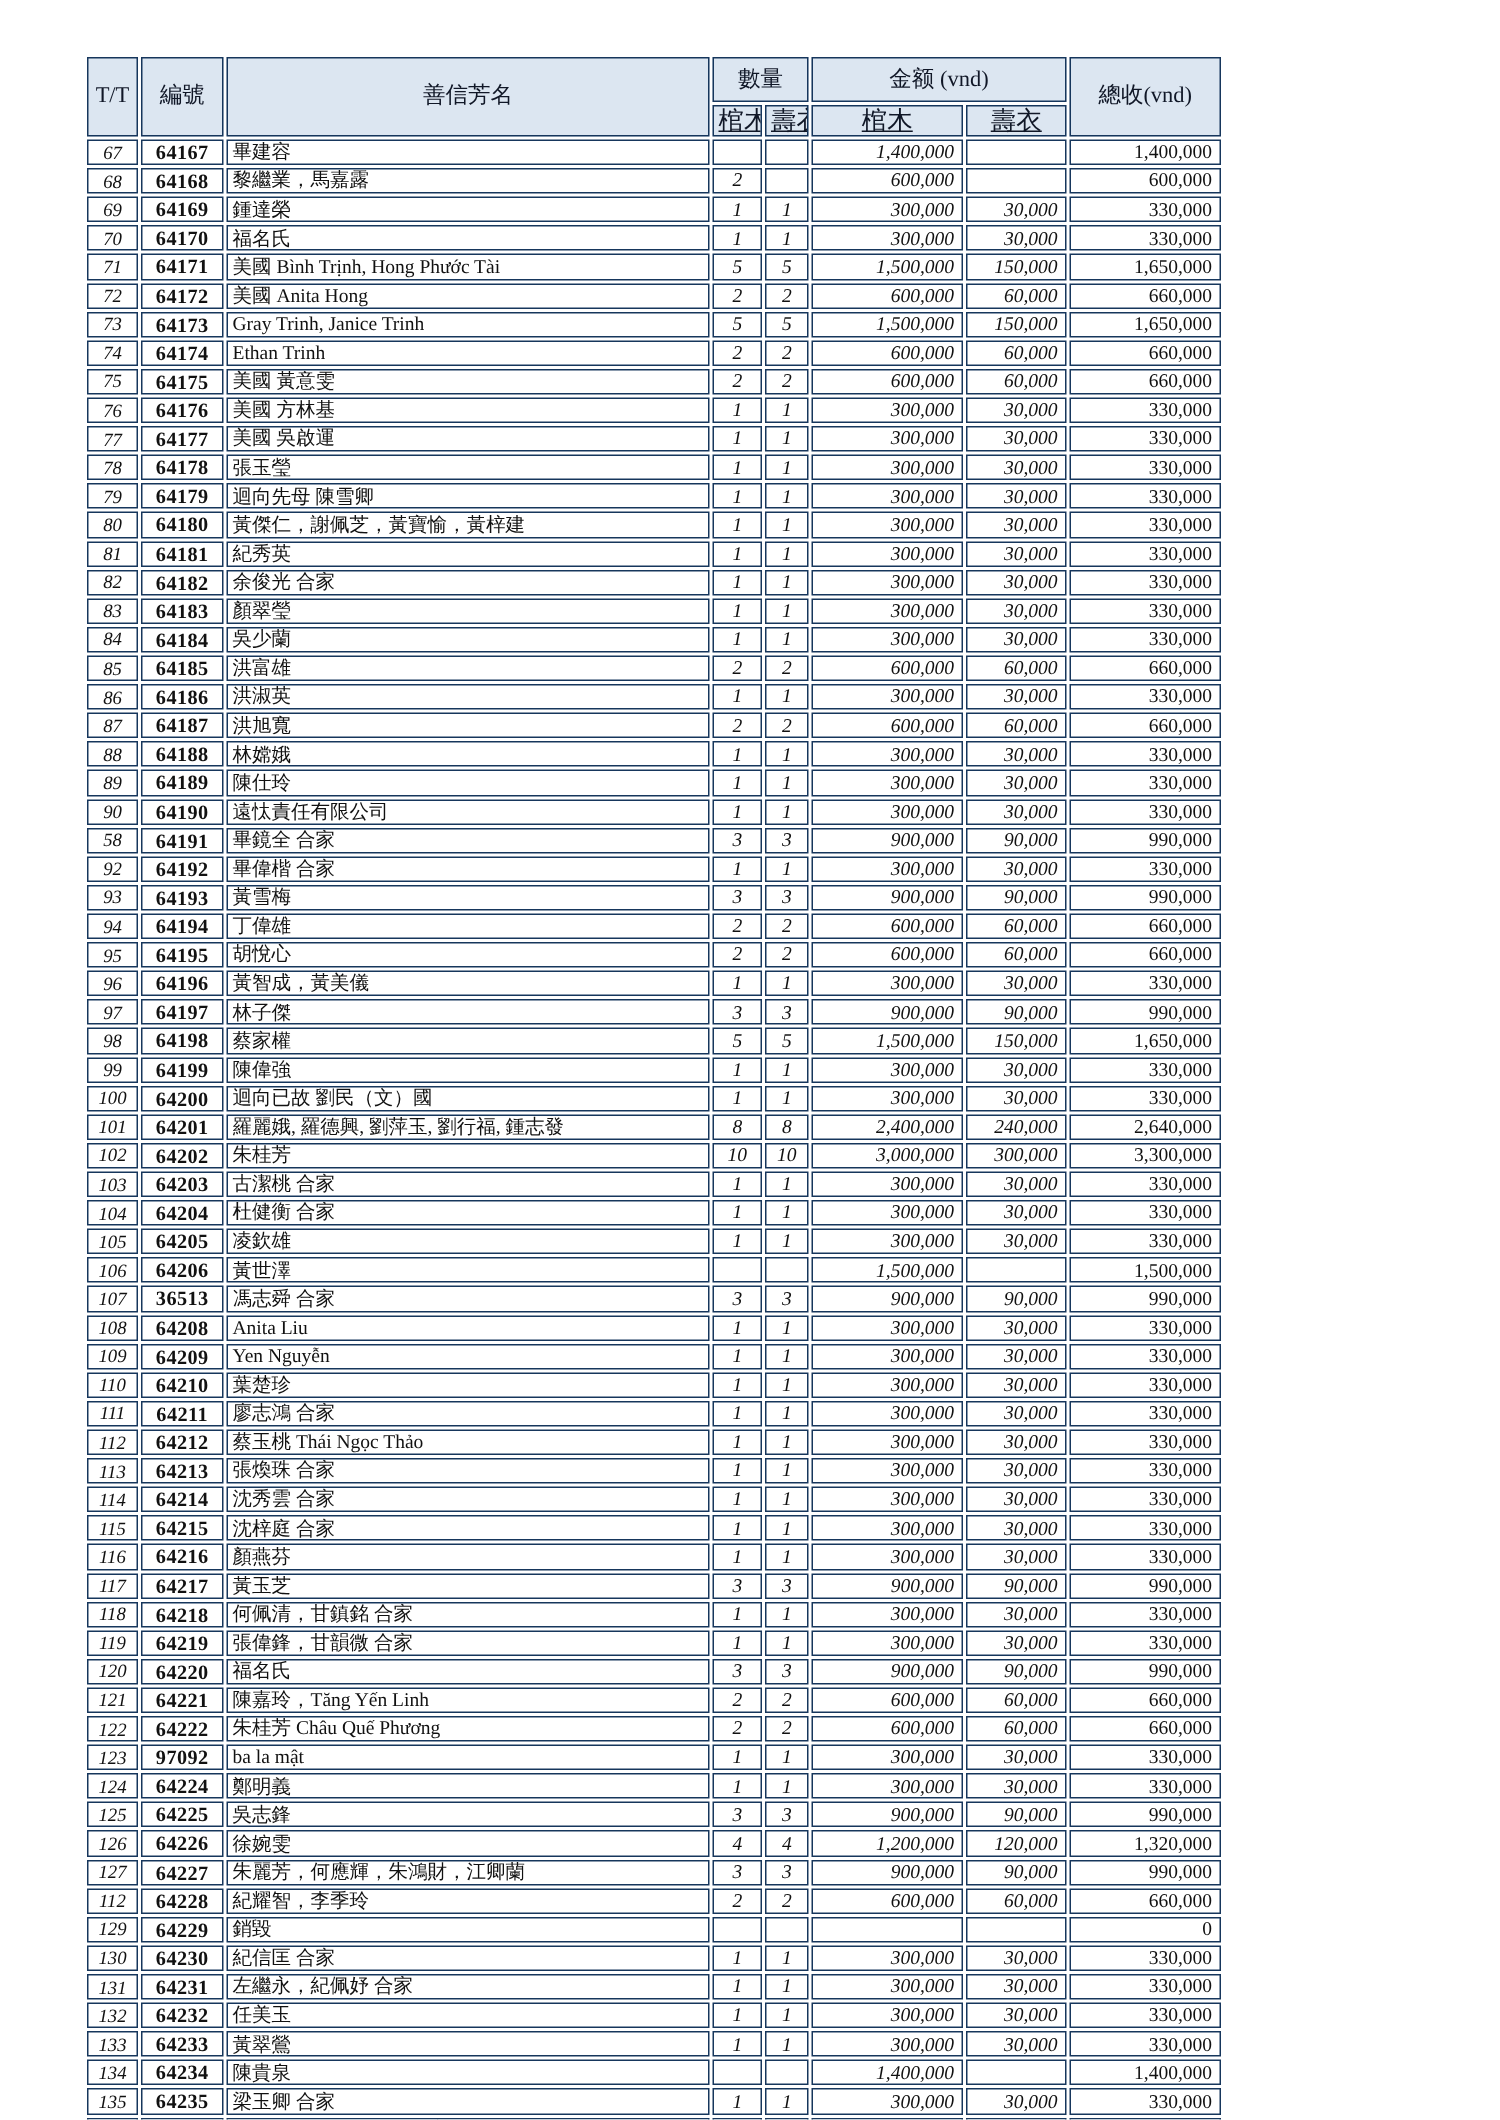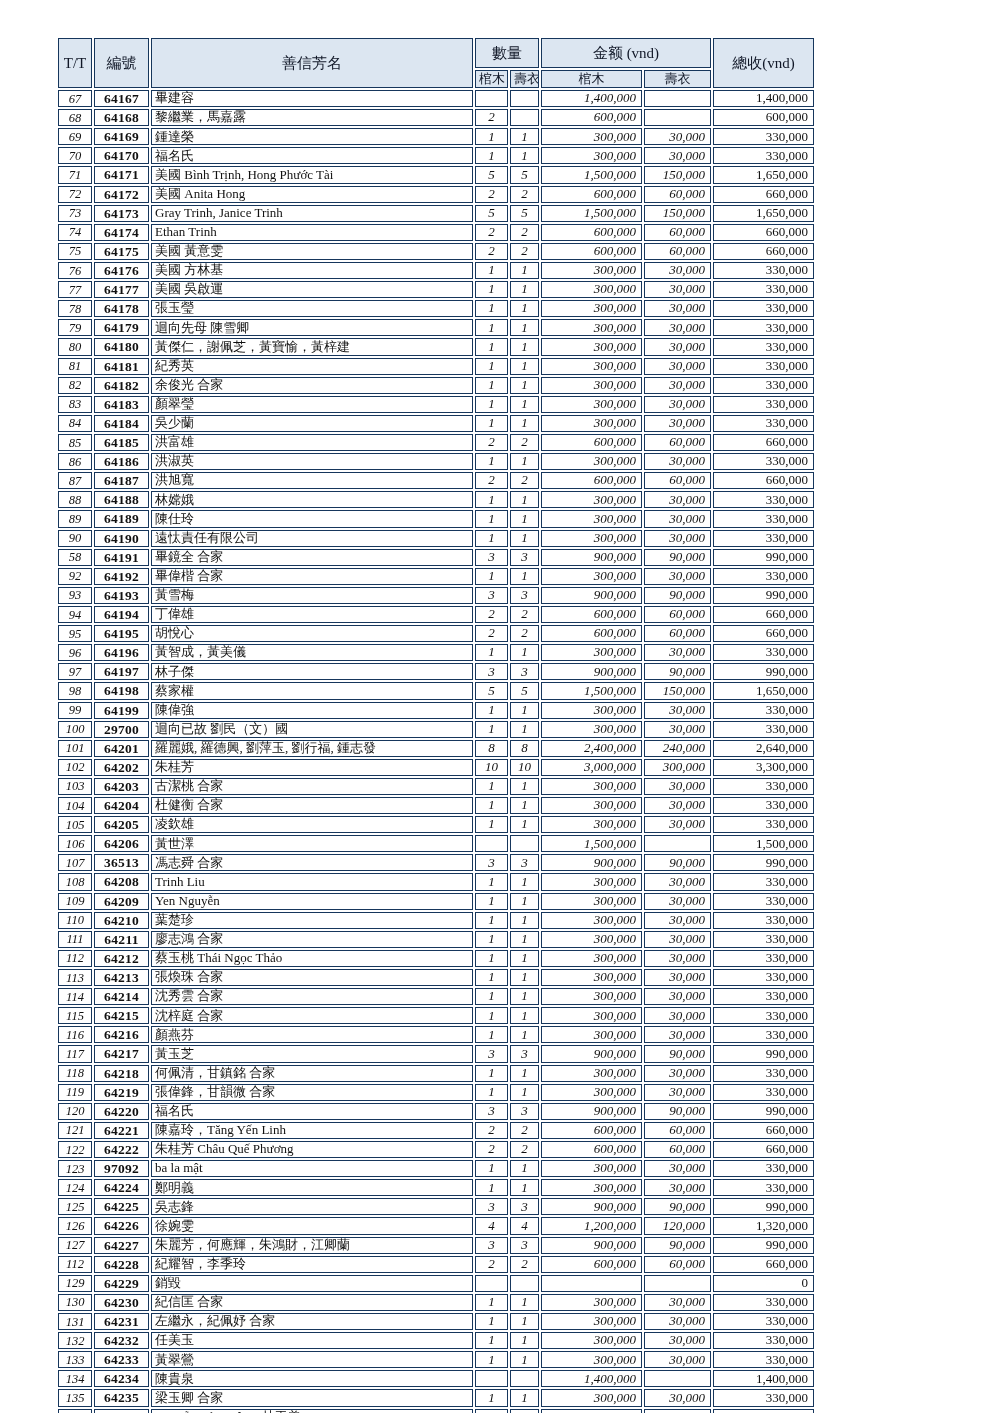--- a/index.html
+++ b/index.html
@@ -42,21 +42,21 @@
     white-space:nowrap;
     line-height:1.12;
   }
   th{
     background:var(--header-bg);
     font-weight:normal;
     font-size:15px;
     text-align:center;
     color:#101727;
   }
-  th.sub{font-size:13px;height:18px;}
+  th.sub{font-size:17px;height:18px;text-decoration:underline;}
   th.grp{height:30px;}
   td{height:14px;font-size:13px;vertical-align:middle;}
   td.c-tt{font-style:italic;text-align:center;font-size:12.5px;}
   td.c-code{font-weight:bold;text-align:center;font-size:13.5px;letter-spacing:.3px;}
   td.c-name{text-align:left;font-size:13px;}
   td.c-qty{font-style:italic;text-align:center;}
   td.c-amt{font-style:italic;text-align:right;padding-right:5px;}
   td.c-total{text-align:right;padding-right:5px;}
 </style>
 </head>
@@ -416,21 +416,21 @@
       <td class="c-code">64199</td>
       <td class="c-name">陳偉強</td>
       <td class="c-qty">1</td>
       <td class="c-qty">1</td>
       <td class="c-amt">300,000</td>
       <td class="c-amt">30,000</td>
       <td class="c-total">330,000</td>
     </tr>
         <tr>
       <td class="c-tt">100</td>
-      <td class="c-code">29700</td>
+      <td class="c-code">64200</td>
       <td class="c-name">迴向已故 劉民（文）國</td>
       <td class="c-qty">1</td>
       <td class="c-qty">1</td>
       <td class="c-amt">300,000</td>
       <td class="c-amt">30,000</td>
       <td class="c-total">330,000</td>
     </tr>
         <tr>
       <td class="c-tt">101</td>
       <td class="c-code">64201</td>
@@ -497,21 +497,21 @@
       <td class="c-name">馮志舜 合家</td>
       <td class="c-qty">3</td>
       <td class="c-qty">3</td>
       <td class="c-amt">900,000</td>
       <td class="c-amt">90,000</td>
       <td class="c-total">990,000</td>
     </tr>
         <tr>
       <td class="c-tt">108</td>
       <td class="c-code">64208</td>
-      <td class="c-name">Trinh Liu</td>
+      <td class="c-name">Anita Liu</td>
       <td class="c-qty">1</td>
       <td class="c-qty">1</td>
       <td class="c-amt">300,000</td>
       <td class="c-amt">30,000</td>
       <td class="c-total">330,000</td>
     </tr>
         <tr>
       <td class="c-tt">109</td>
       <td class="c-code">64209</td>
       <td class="c-name">Yen Nguyễn</td>

